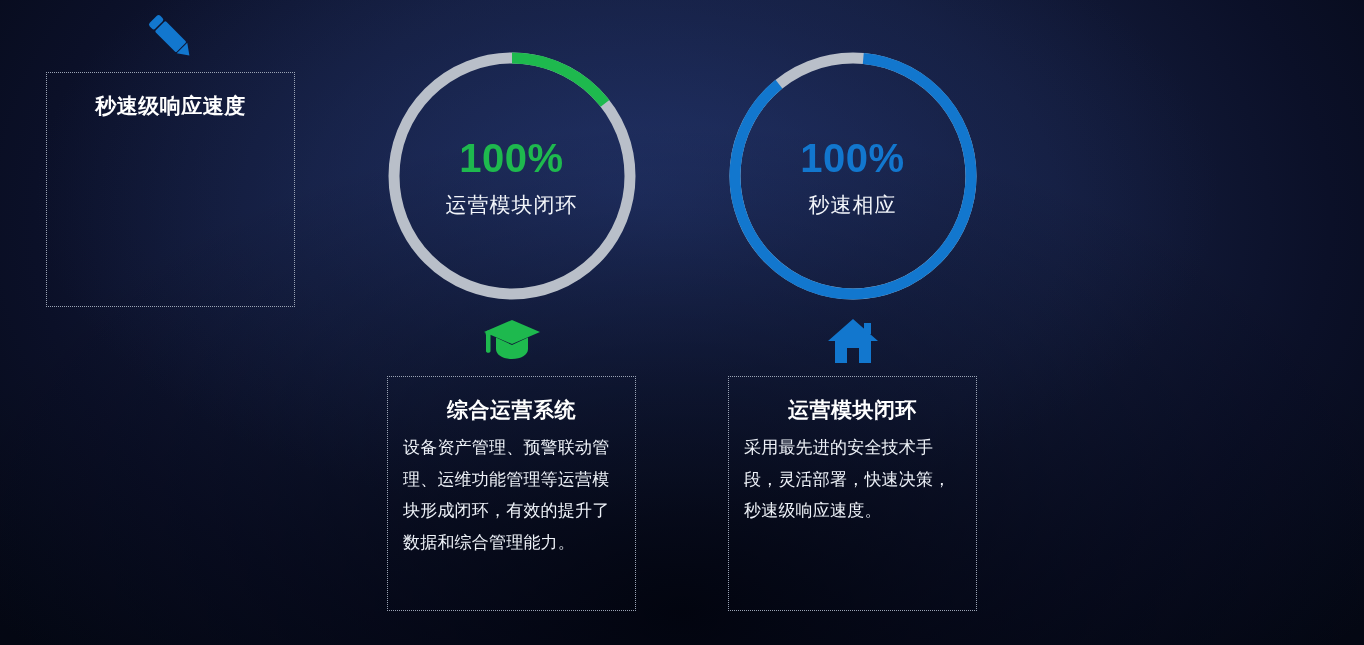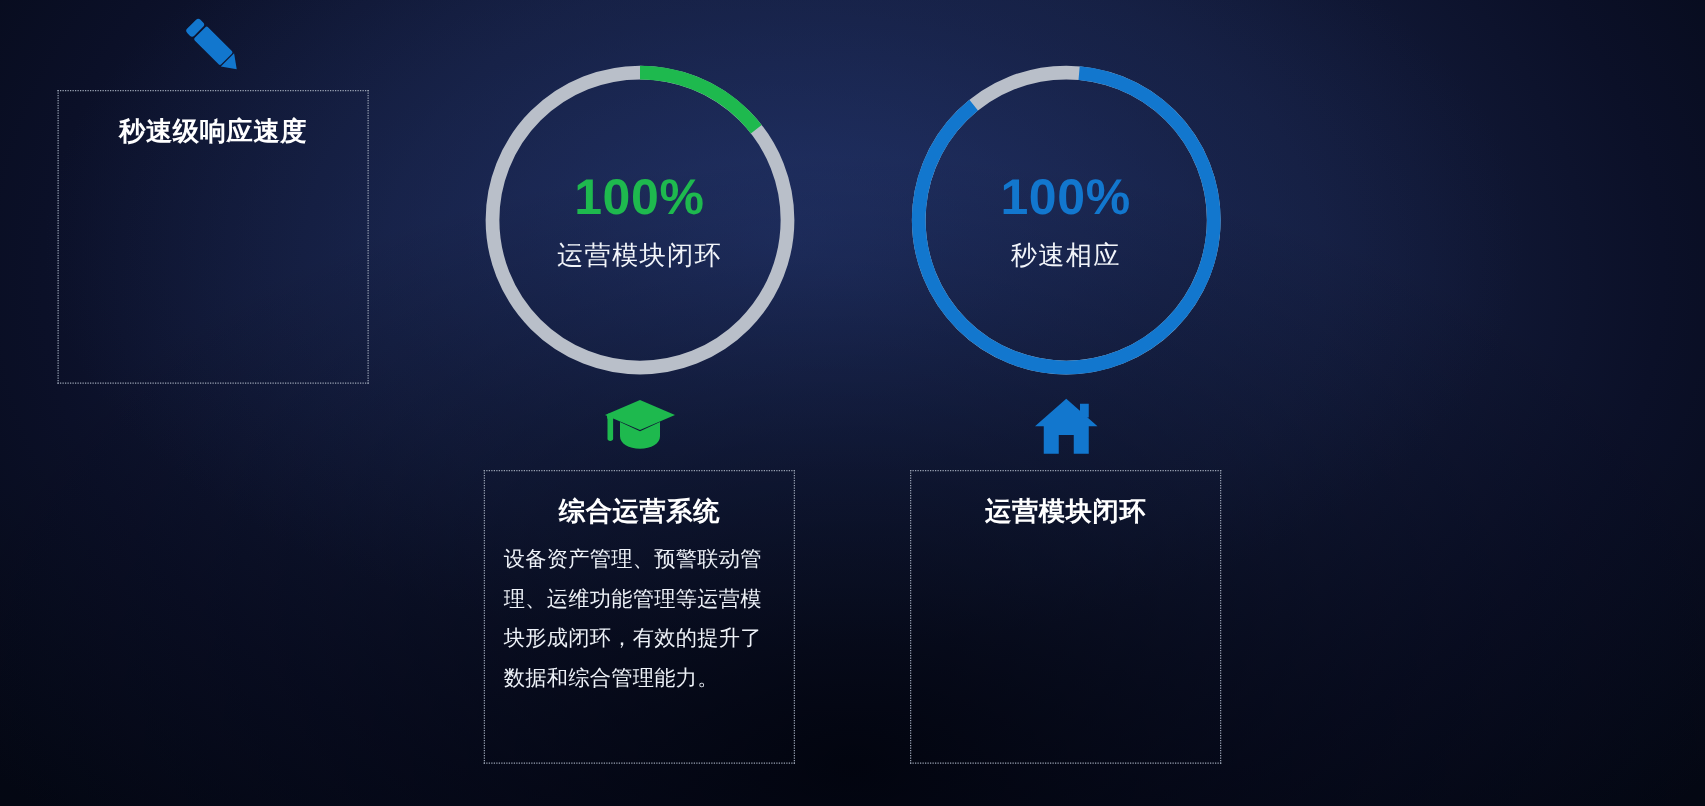--- a/index.html
+++ b/index.html
@@ -188,17 +188,18 @@
 
       <div class="icon-wrap">
         <svg width="54" height="48" viewBox="0 0 54 48">
           <path d="M27 2 L2 24 L9 24 L9 46 L21 46 L21 31 L33 31 L33 46 L45 46 L45 24 L52 24 Z" fill="#1277ce"></path>
           <rect x="38" y="6" width="7" height="11" fill="#1277ce"></rect>
         </svg>
       </div>
 
       <div class="card">
         <div class="card-title">运营模块闭环</div>
+        <div class="card-body">采用最先进的安全技术手段，灵活部署，快速决策，秒速级响应速度。</div>
       </div>
     </div>
 
   </div>
 </div>
 
 </body></html>

